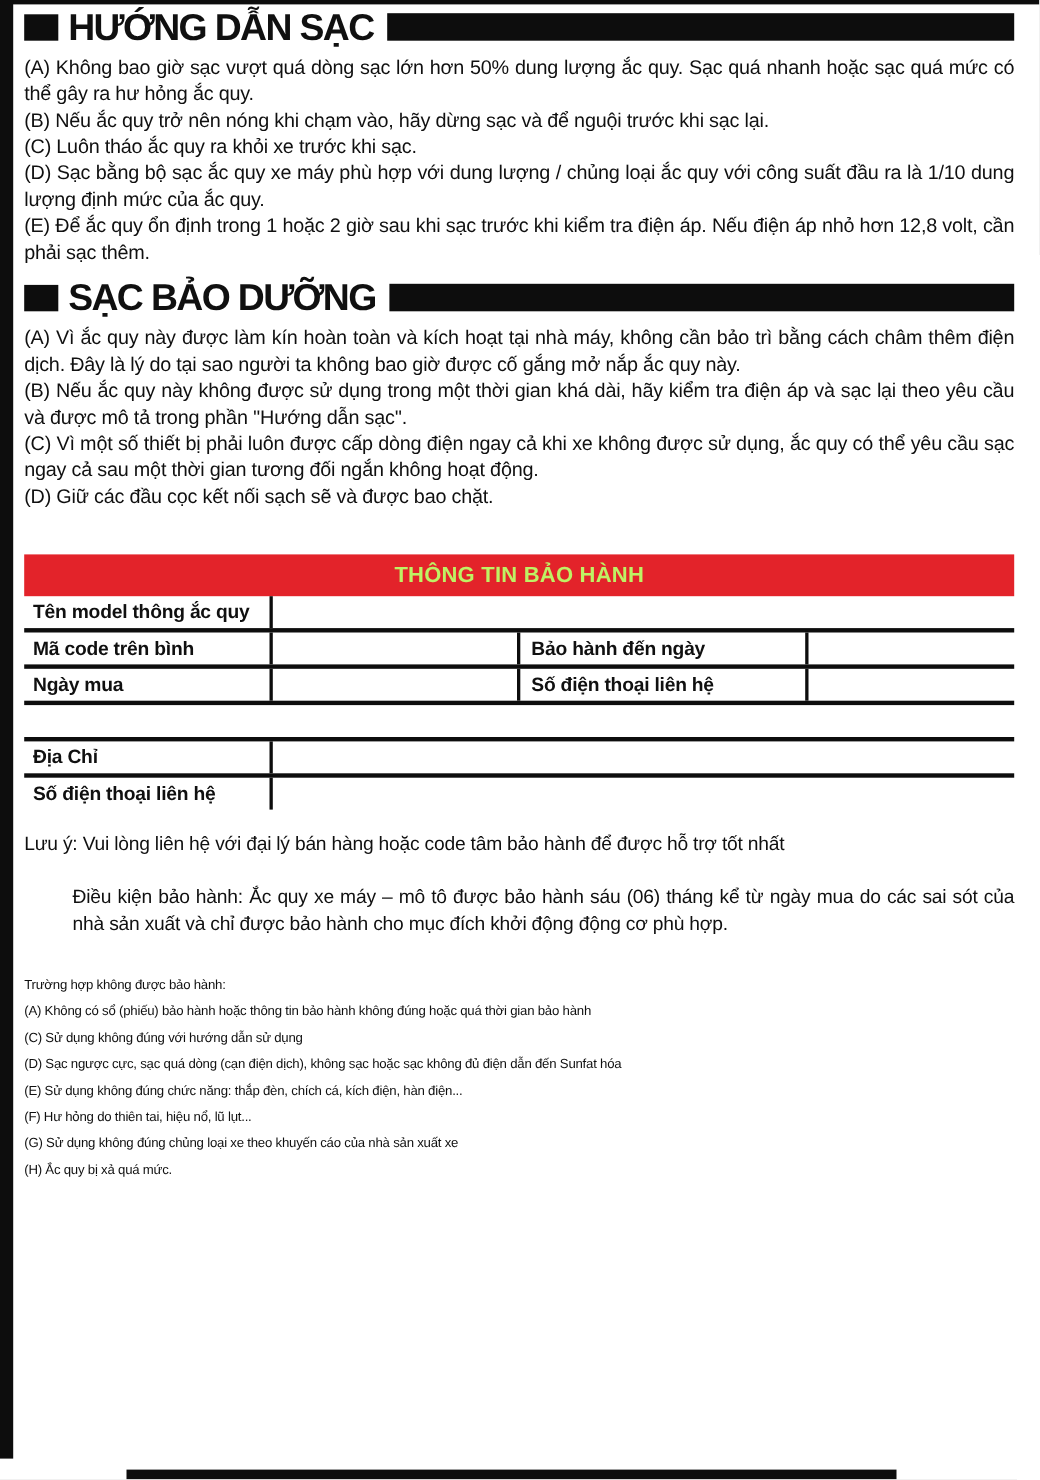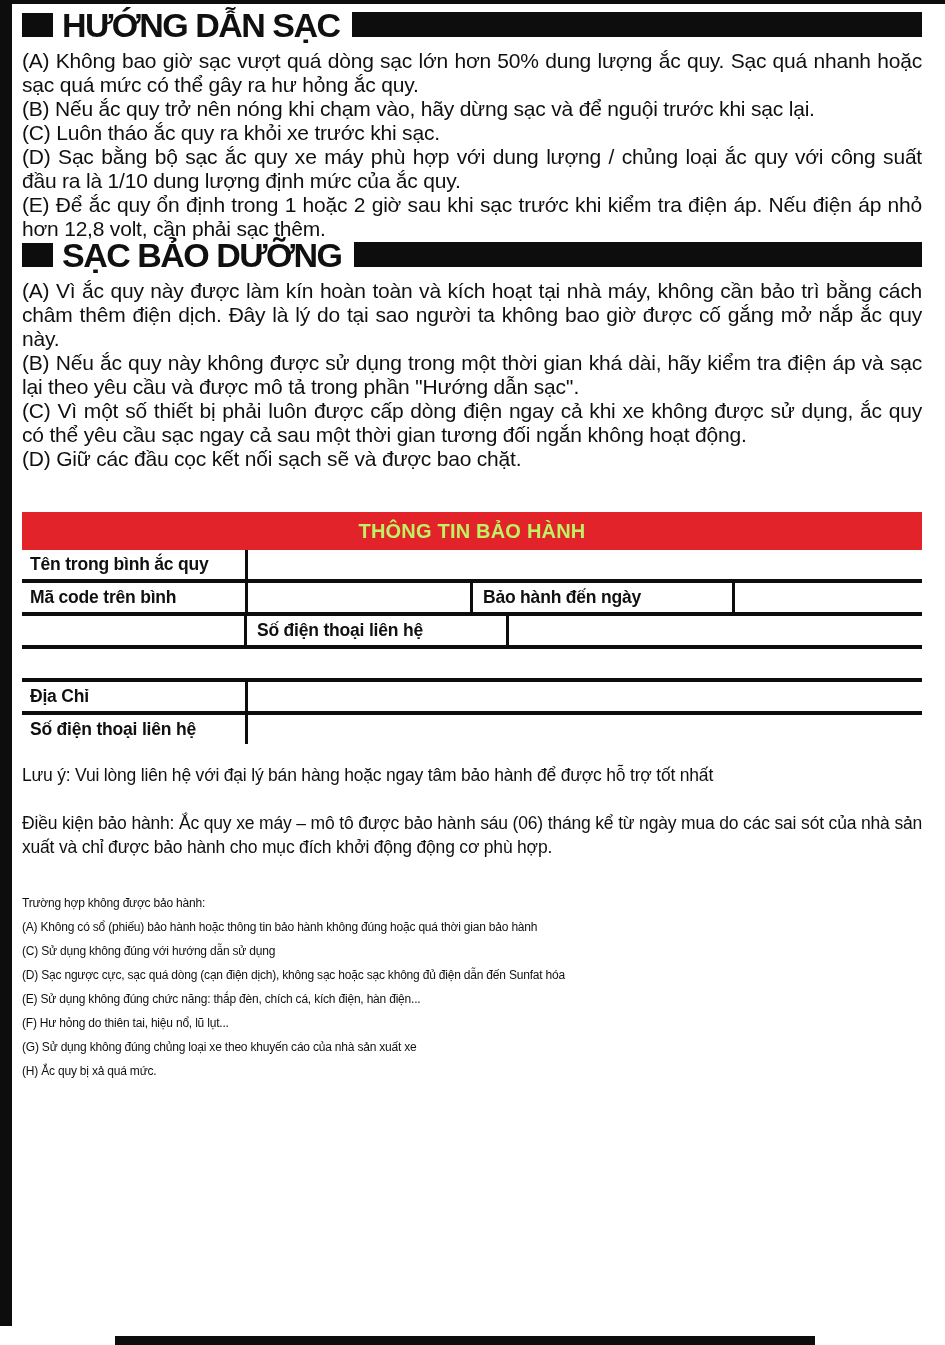--- a/index.html
+++ b/index.html
@@ -12,32 +12,32 @@
     overflow:hidden;
     margin:0 auto;
   }
   .top-line { position:absolute; top:0; left:0; width:945px; height:4px; background:#0d0d0d; }
   .left-strip { position:absolute; top:0; left:0; width:12px; height:1326px; background:#0d0d0d; }
   .content { position:absolute; left:22px; top:0; width:900px; }
 
   
   .sec-header { display:flex; align-items:center; height:27px; }
   .sec-header.first { margin-top:11px; }
-  .sec-header.second { margin-top:0; }
+  .sec-header.second { margin-top:16px; }
   .sq { width:31px; height:24px; background:#0d0d0d; margin-right:9px; flex:0 0 auto; }
   .sec-title {
     font-weight:bold; font-size:34px; line-height:1;
     letter-spacing:-1.5px; white-space:nowrap;
     padding-right:12px; font-stretch:condensed;
     transform-origin:left center;
   }
   .hbar { flex:1 1 auto; height:25px; background:#0d0d0d; }
 
   
-  .plist { margin-top:11px; font-size:21px; line-height:24px; letter-spacing:-0.2px; }
+  .plist { margin-top:11px; font-size:18px; line-height:24px; letter-spacing:-0.2px; }
   .plist .pitem { text-align:justify; }
 
   
   .wtitle {
     margin-top:41px; height:38px; background:#e3232a;
     color:#bef264; font-weight:bold; font-size:20px; letter-spacing:0.2px;
     display:flex; align-items:center; justify-content:center;
   }
   .wtable { width:900px; }
   .trow { display:flex; align-items:stretch; height:29px; border-bottom:4px solid #0d0d0d; }
@@ -52,21 +52,21 @@
   .lbl2 {
     width:265px; flex:0 0 auto;
     border-left:3px solid #0d0d0d; border-right:3px solid #0d0d0d;
     font-weight:bold; font-size:17.5px; letter-spacing:-0.2px;
     display:flex; align-items:center; padding-left:10px; box-sizing:border-box;
   }
   .cell-rest { flex:1 1 auto; }
 
   
   .note { margin-top:19px; font-size:17.5px; line-height:24px; letter-spacing:-0.2px; }
-  .conditions { margin-top:24px; font-size:17.5px; line-height:24px; letter-spacing:-0.2px; text-align:justify; }
+  .conditions { margin-top:24px; font-size:17.5px; line-height:24px; letter-spacing:-0.2px; text-align:justify;margin-left:44px; }
   .exclusions { margin-top:32px; font-size:12px; line-height:24px; letter-spacing:-0.2px; }
 
   .bottom-bar { position:absolute; left:115px; bottom:0; width:700px; height:9px; background:#0d0d0d; }
 </style>
 </head>
 <body>
 
 <div class="page">
   <div class="top-line"></div>
   <div class="left-strip"></div>
@@ -95,48 +95,49 @@
       <div class="pitem">(A) Vì ắc quy này được làm kín hoàn toàn và kích hoạt tại nhà máy, không cần bảo trì bằng cách châm thêm điện dịch.  Đây là lý do tại sao người ta không bao giờ được cố gắng mở nắp ắc quy này.</div>
       <div class="pitem">(B) Nếu ắc quy này không được sử dụng trong một thời gian khá dài, hãy kiểm tra điện áp và sạc lại theo yêu cầu và được mô tả trong phần ''Hướng dẫn sạc''.</div>
       <div class="pitem">(C) Vì một số thiết bị phải luôn được cấp dòng điện ngay cả khi xe không được sử dụng, ắc quy có thể yêu cầu sạc ngay cả sau một thời gian tương đối ngắn không hoạt động.</div>
       <div class="pitem">(D) Giữ các đầu cọc kết nối sạch sẽ và được bao chặt.</div>
     </div>
 
     <div class="wtitle">THÔNG TIN BẢO HÀNH</div>
 
     <div class="wtable">
       <div class="trow">
-        <div class="lbl">Tên trong bình ắc quy</div>
+        <div class="lbl">Tên model thông ắc quy</div>
         <div class="cell-rest"></div>
       </div>
       <div class="trow">
         <div class="lbl">Mã code trên bình</div>
         <div class="cell-empty-mid"></div>
         <div class="lbl2">Bảo hành đến ngày</div>
         <div class="cell-rest"></div>
       </div>
       <div class="trow">
+        <div class="lbl">Ngày mua</div>
         <div class="cell-empty-mid"></div>
         <div class="lbl2">Số điện thoại liên hệ</div>
         <div class="cell-rest"></div>
       </div>
       <div class="trow">
         <div class="cell-rest"></div>
       </div>
       <div class="trow">
         <div class="lbl">Địa Chỉ</div>
         <div class="cell-rest"></div>
       </div>
       <div class="trow last">
         <div class="lbl">Số điện thoại liên hệ</div>
         <div class="cell-rest"></div>
       </div>
     </div>
 
-    <div class="note">Lưu ý: Vui lòng liên hệ với đại lý bán hàng hoặc ngay tâm bảo hành để được hỗ trợ tốt nhất</div>
+    <div class="note">Lưu ý: Vui lòng liên hệ với đại lý bán hàng hoặc code tâm bảo hành để được hỗ trợ tốt nhất</div>
     <div class="conditions">Điều kiện bảo hành: Ắc quy xe máy – mô tô được bảo hành sáu (06) tháng kể từ ngày mua do các sai sót của nhà sản xuất và chỉ được bảo hành cho mục đích khởi động động cơ phù hợp.</div>
 
     <div class="exclusions">
       <div>Trường hợp không được bảo hành:</div>
       <div>(A) Không có sổ (phiếu) bảo hành hoặc thông tin bảo hành không đúng hoặc quá thời gian bảo hành</div>
       <div>(C) Sử dụng không đúng với hướng dẫn sử dụng</div>
       <div>(D) Sạc ngược cực, sạc quá dòng (cạn điện dịch), không sạc hoặc sạc không đủ điện dẫn đến Sunfat hóa</div>
       <div>(E) Sử dụng không đúng chức năng: thắp đèn, chích cá, kích điện, hàn điện...</div>
       <div>(F) Hư hỏng do thiên tai, hiệu nổ, lũ lụt...</div>
       <div>(G) Sử dụng không đúng chủng loại xe theo khuyến cáo của nhà sản xuất xe</div>

